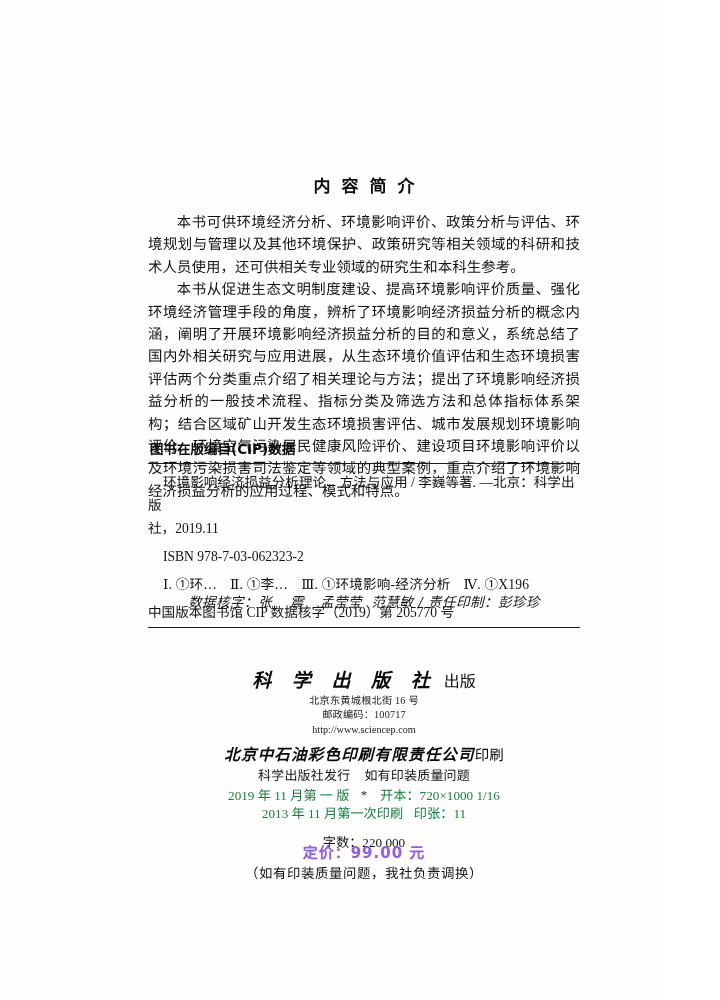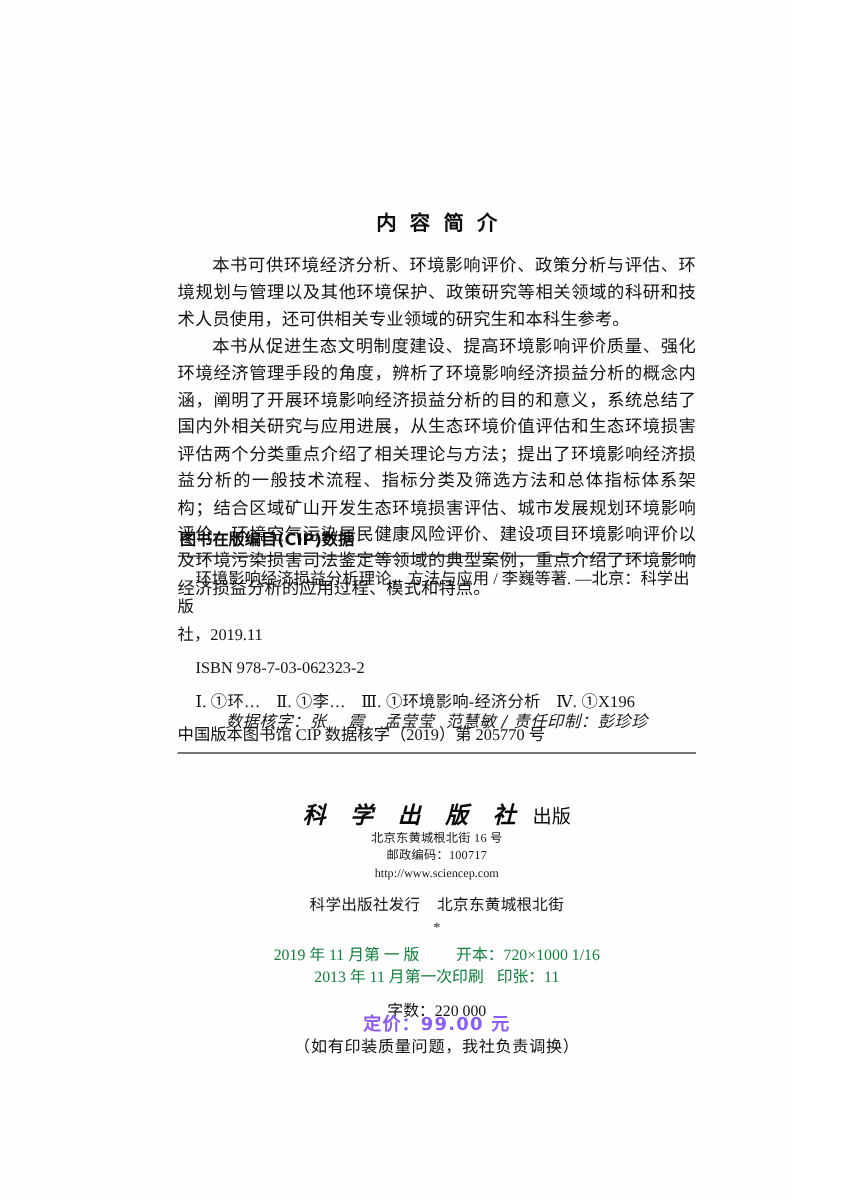--- a/index.html
+++ b/index.html
@@ -290,21 +290,22 @@
   </section>
 
   <section class="imprint">
     <div class="imprint-brand"><span class="brand-calli">科 学 出 版 社</span><span class="brand-plain">出版</span></div>
     <div class="imprint-small">北京东黄城根北街 16 号</div>
     <div class="imprint-small">邮政编码：100717</div>
     <div class="imprint-url">http://www.sciencep.com</div>
   </section>
 
   <section class="printer">
-    <div class="distrib"><span>科学出版社发行</span><span class="gap"></span><span>北京东黄城根北街</span></div>
+    <div class="printer-name"><span class="printer-calli">北京中石油彩色印刷有限责任公司</span><span class="printer-plain">印刷</span></div>
+    <div class="distrib"><span>科学出版社发行</span><span class="gap"></span><span>如有印装质量问题</span></div>
     <div class="star">*</div>
   </section>
 
   <section class="pubdetails">
     <div class="pub-row"><span class="col-a">2019 年 11 月第  一  版</span><span class="col-b">开本：720×1000 1/16</span></div>
     <div class="pub-row"><span class="col-a">2013 年 11 月第一次印刷</span><span class="col-b">印张：11</span></div>
     <div class="wordcount">字数：220 000</div>
   </section>
 
   <section class="price-block">

